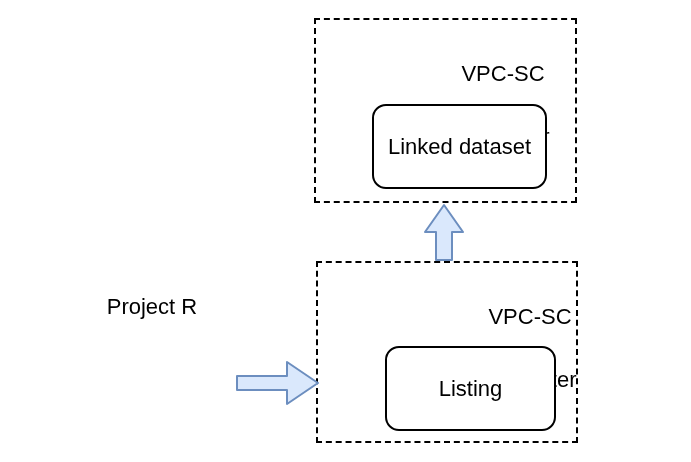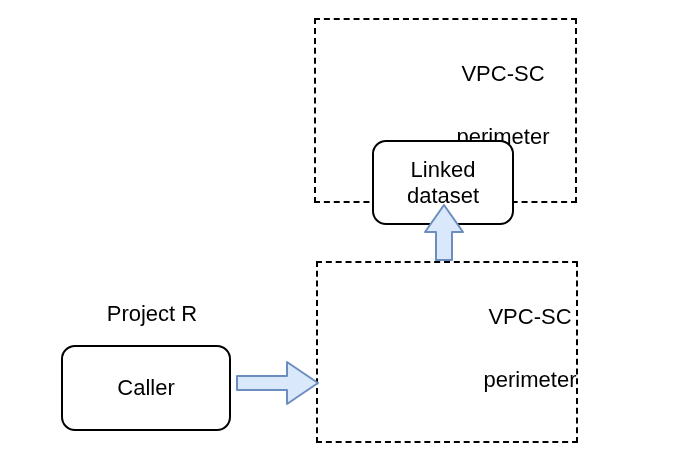--- a/index.html
+++ b/index.html
@@ -50,38 +50,38 @@
 <div class="canvas">
 
   <div class="perimeter" style="left:314px; top:18px; width:263px; height:185px;"></div>
 
   <div class="label" style="left:423px; top:21px; width:160px;">
     <div>VPC-SC</div>
     <div>perimeter</div>
   </div>
 
 
-  <div class="node" style="left:372px; top:104px; width:142px; height:85px;margin-top:36px;">
+  <div class="node" style="left:372px; top:104px; width:175px; height:85px;">
     <span>Linked dataset</span>
   </div>
 
   <div class="perimeter" style="left:316px; top:261px; width:262px; height:182px;"></div>
 
   <div class="label" style="left:450px; top:264px; width:160px;">
     <div>VPC-SC</div>
     <div>perimeter</div>
   </div>
 
 
+  <div class="node" style="left:385px; top:346px; width:171px; height:85px;">
+    <span>Listing</span>
+  </div>
 
-  <div class="label" style="left:72px; top:303px; width:160px;">Project R</div>
+  <div class="label" style="left:72px; top:296px; width:160px;">Project R</div>
 
-  <div class="node" style="left:61px; top:345px; width:170px; height:86px;">
-    <span>Caller</span>
-  </div>
 
   <svg class="arrow" style="left:235px; top:360px;" width="86" height="47" viewBox="0 0 86 47" xmlns="http://www.w3.org/2000/svg">
     <polygon points="2,16 52,16 52,2 83,23 52,44 52,30 2,30"></polygon>
   </svg>
 
   <svg class="arrow" style="left:420px; top:203px;" width="48" height="58" viewBox="0 0 48 58" xmlns="http://www.w3.org/2000/svg">
     <polygon points="24,2 43,29 32,29 32,57 16,57 16,29 5,29"></polygon>
   </svg>
 
 </div>

